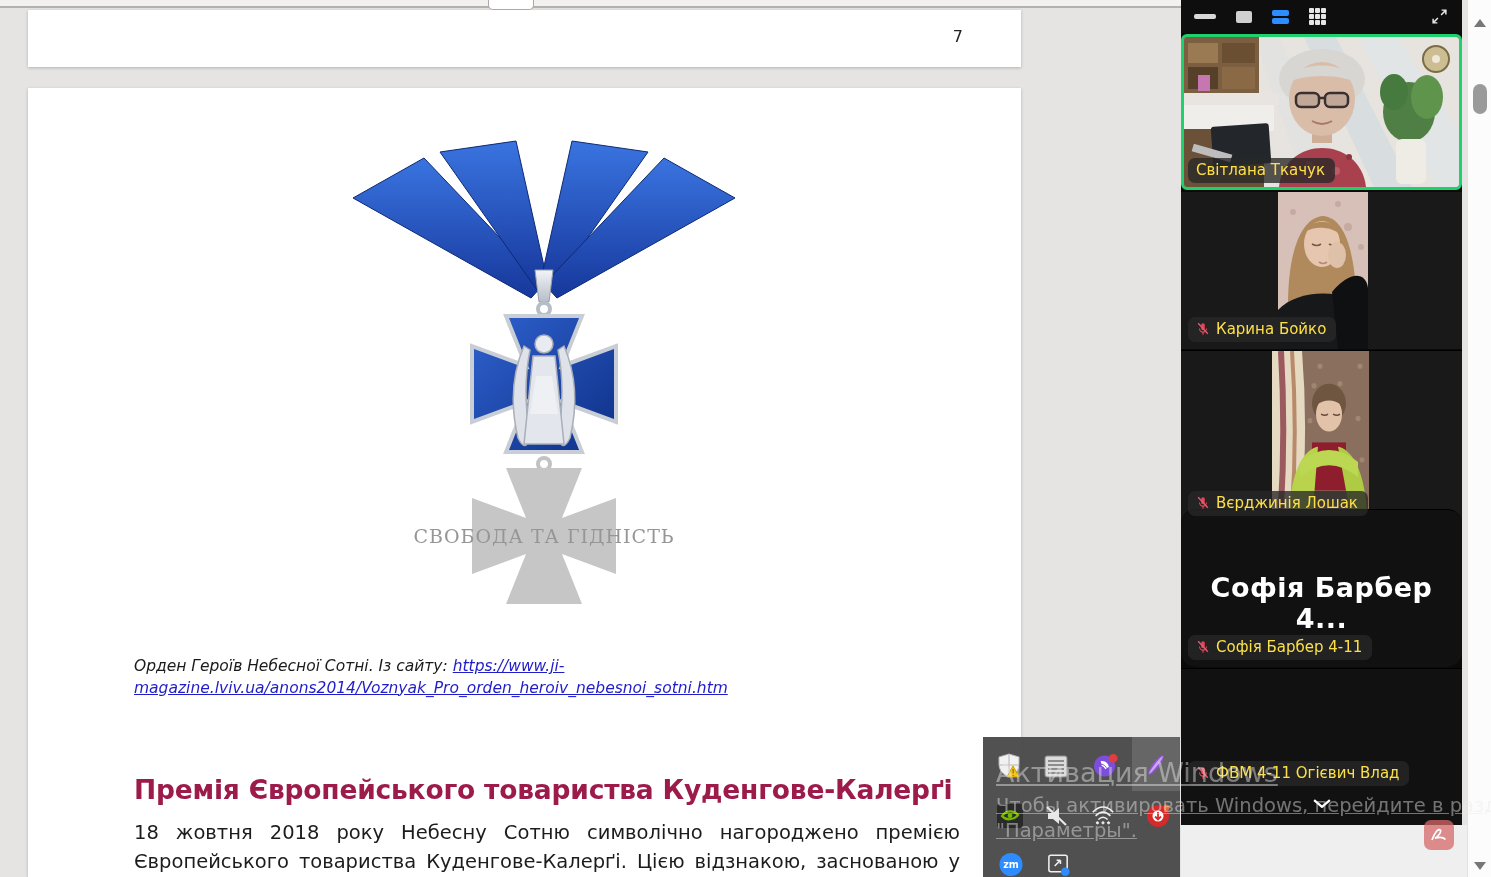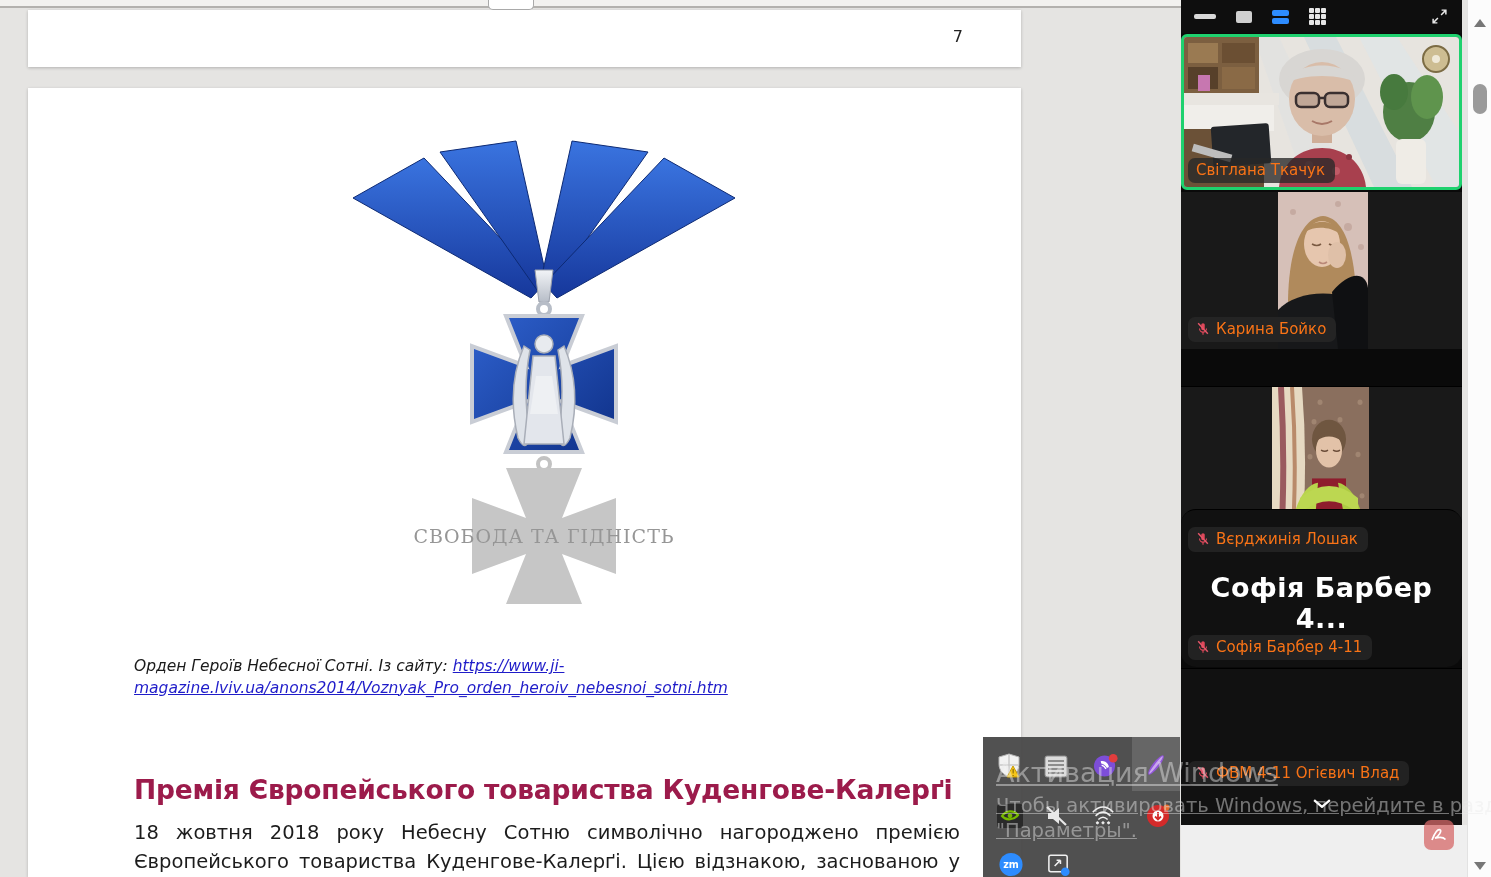--- a/index.html
+++ b/index.html
@@ -39,28 +39,28 @@
   #speaker-view-icon { width:16px; height:12px; background:#cfcfcf; border-radius:2px; }
   #strip-view-icon { display:flex; flex-direction:column; gap:2px; }
   #strip-view-icon span { width:17px; height:6px; background:#2d8cff; border-radius:2px; }
   #gallery-view-icon { display:grid; grid-template-columns:repeat(3,5px); grid-auto-rows:5px; gap:1px; }
   #gallery-view-icon span { background:#e6e6e6; border-radius:1px; }
   #expand-icon { position:absolute; right:14px; top:8px; cursor:pointer; }
 
   .tile { position:absolute; left:0; width:281px; background:#191919; overflow:hidden; cursor:pointer; }
   #tile-0 { top:34px;  height:156px; border:3px solid #1ed16e; border-radius:6px; background:#222; }
   #tile-1 { top:192px; height:157px; }
-  #tile-2 { top:350px; height:173px; border-top:1px solid #000;margin-top:36px; }
+  #tile-2 { top:350px; height:173px; border-top:1px solid #000; }
   #tile-3 { top:509px; height:158px; background:#111; border-top:1px solid #000;border-radius:15px; }
   #tile-4 { top:668px; height:157px; background:#111; border-top:1px solid #000; }
   .vstrip { position:absolute; top:0; height:100%; }
 
   .name-badge { position:absolute; left:7px; bottom:7px; display:flex; align-items:center; gap:6px;
                 background:rgba(40,40,40,.78); border-radius:7px; padding:3px 10px 4px 8px;
-                color:#f97316; font-size:15px; white-space:nowrap; z-index:4; }
+                color:#fde047; font-size:15px; white-space:nowrap; z-index:4; }
   .big-name { position:absolute; left:0; width:100%; top:62px; text-align:center;
               color:#fff; font-size:27px; font-weight:bold; letter-spacing:.5px; }
   #badge-4 { bottom:39px; }
   #more-chevron { position:absolute; left:50%; transform:translateX(-50%); bottom:13px; cursor:pointer; }
 
   #panel-below { left:1181px; top:825px; width:286px; height:52px; background:#efefef; }
   #adobe-icon { left:1424px; top:820px; width:30px; height:30px; border-radius:7px;
                 background:rgba(213,104,104,.75); z-index:6; display:flex; align-items:center; justify-content:center; cursor:pointer; }
 
   

